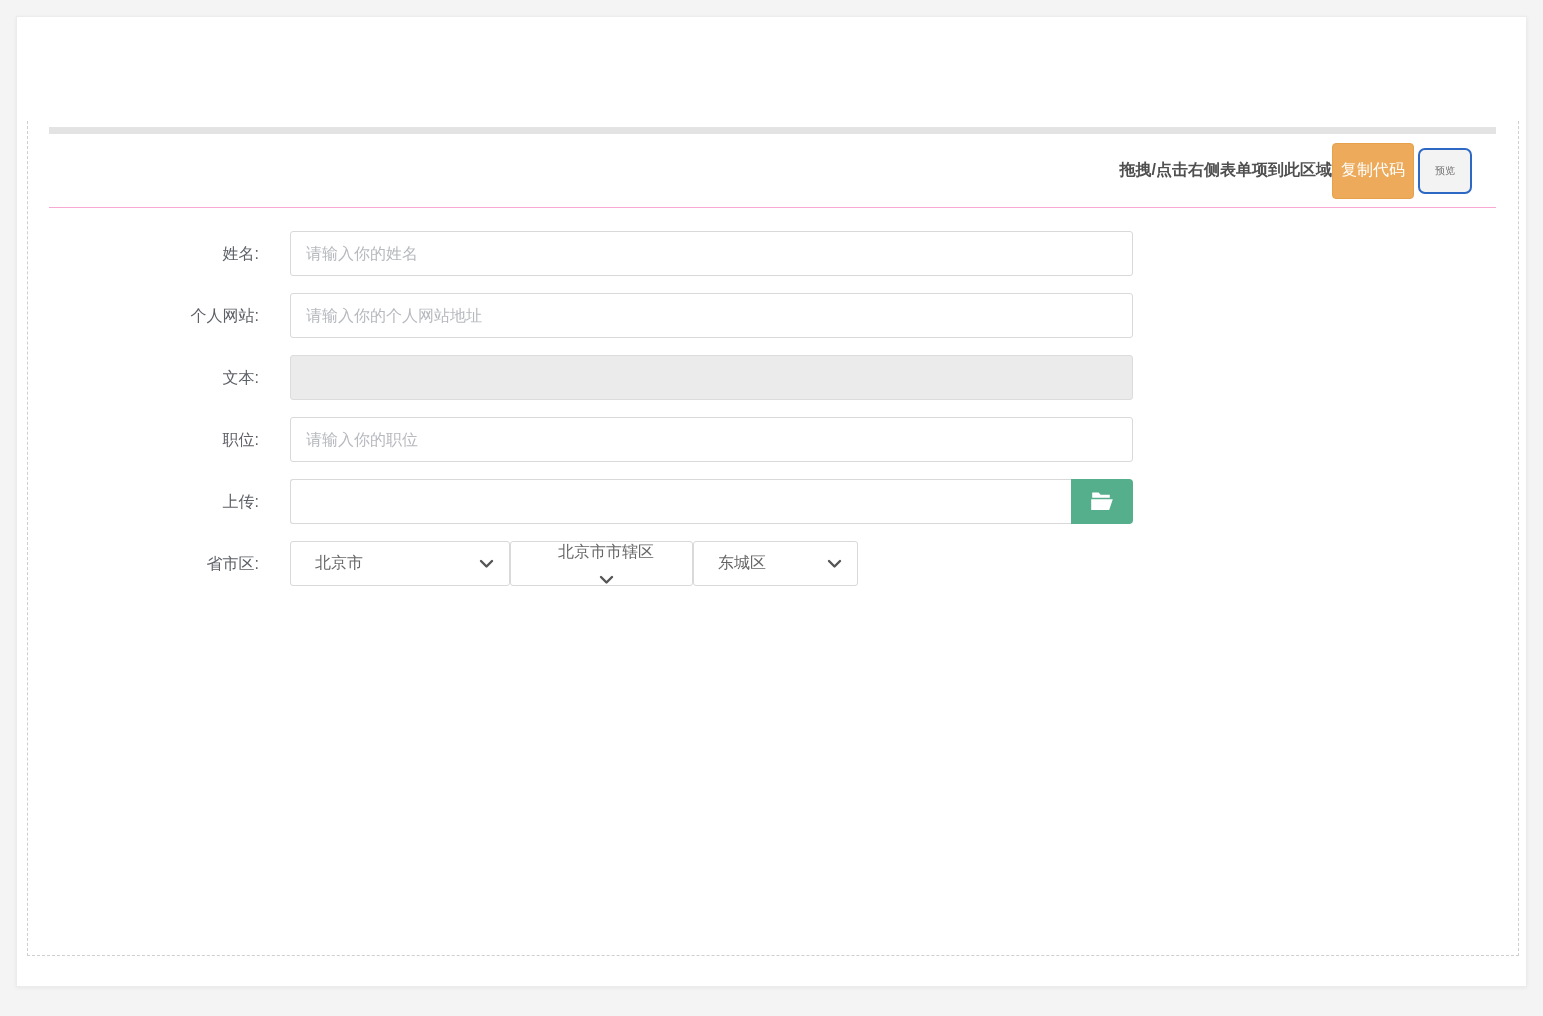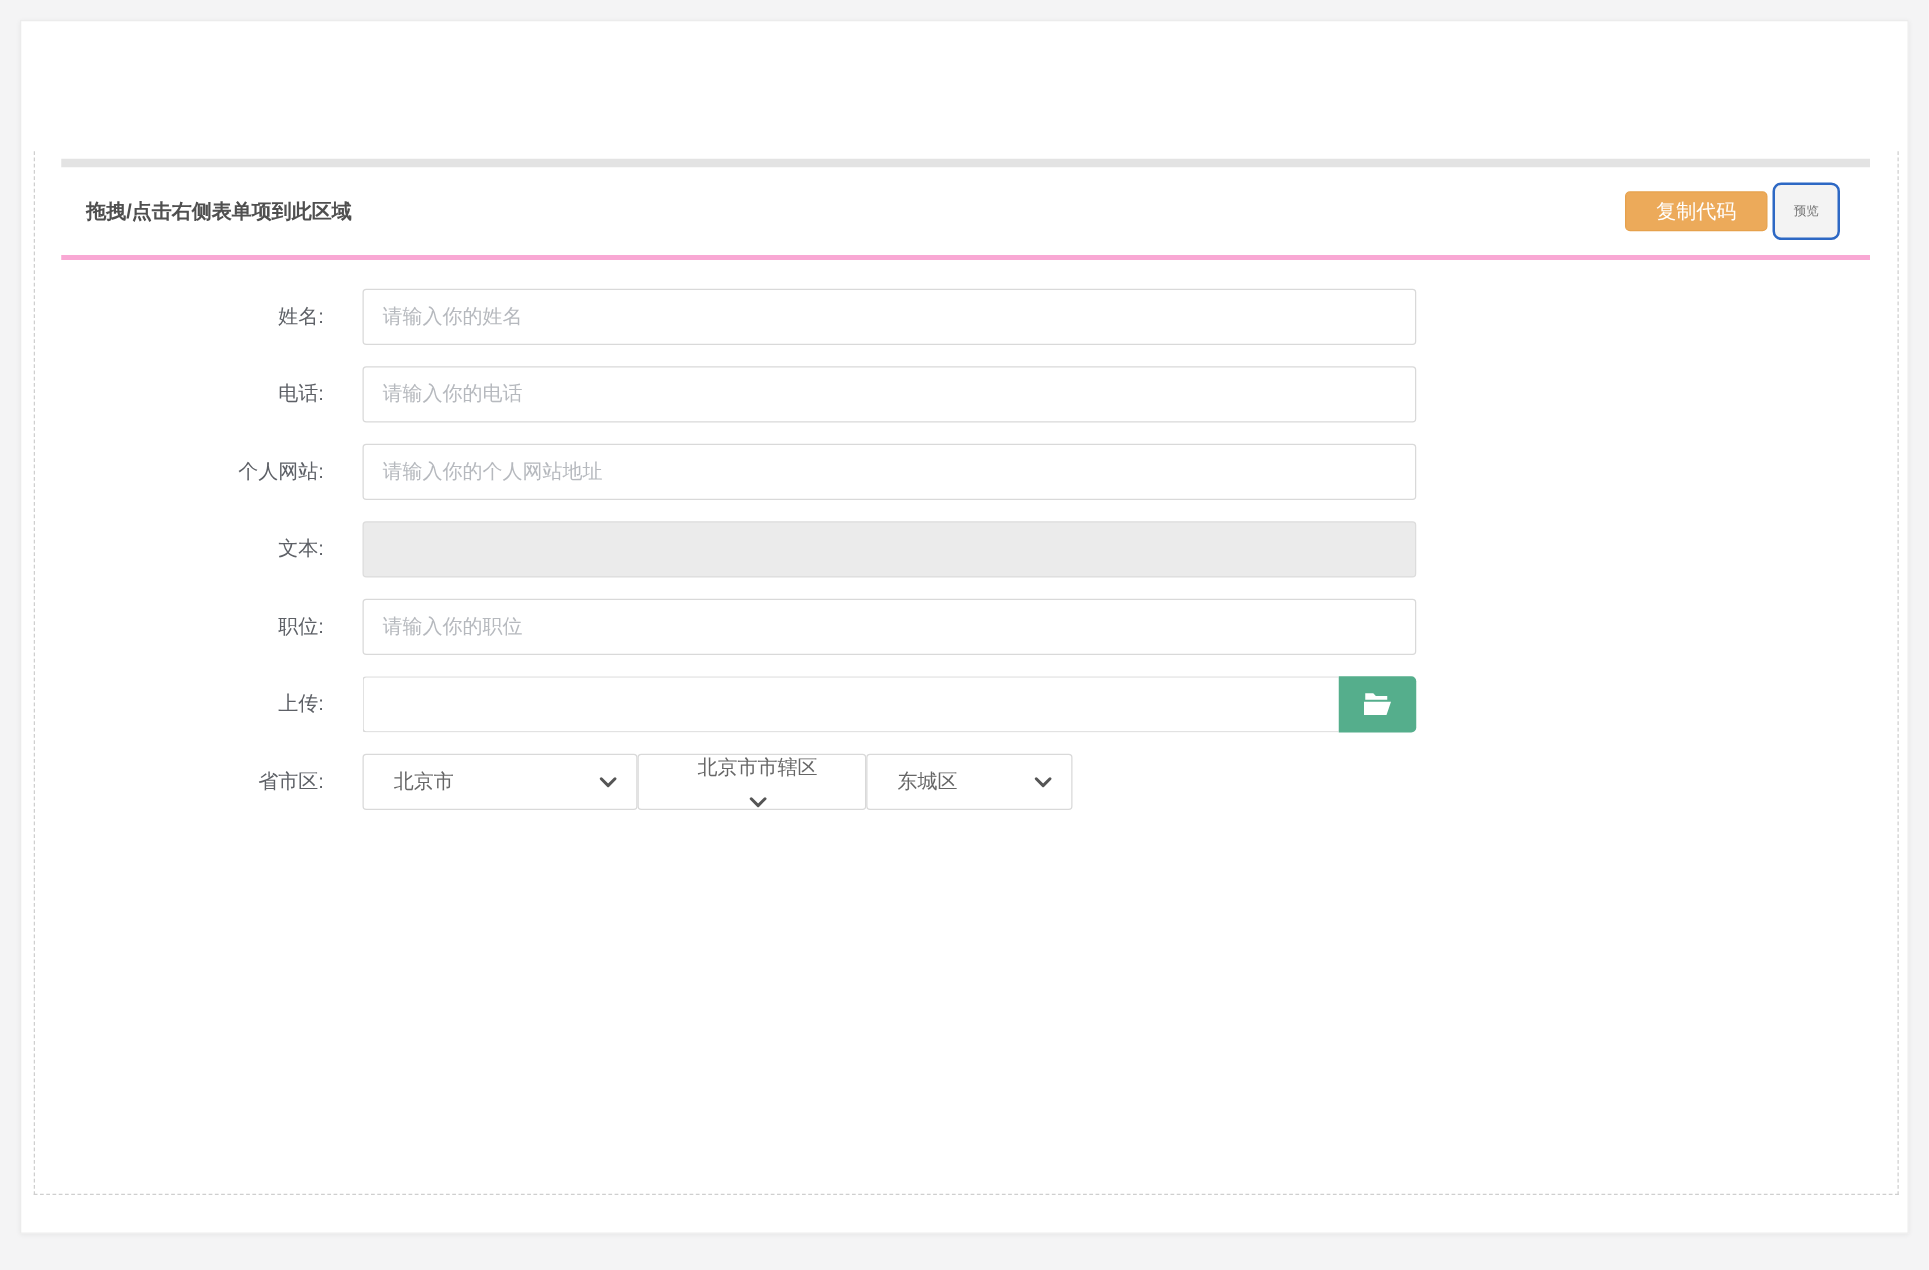--- a/index.html
+++ b/index.html
@@ -22,31 +22,31 @@
     width:1492px; height:835px;
     border:1px dashed #cfcfcf;
     border-top:none;
   }
   .panel {
     position:absolute; left:21px; top:6px; width:1447px;
   }
   .grab-bar { height:7px; background:#e3e3e3; }
   .panel-header {
     height:74px;
-    display:flex; align-items:center; justify-content:space-between;
-    border-bottom:4px solid #f9a8d4;
+    display:flex; align-items:center; justify-content:flex-end;
+    border-bottom:1px solid #f9a8d4;
     padding:0 24px 0 20px;
     background:#fff;
   }
   .panel-title {
     font-size:16px; font-weight:bold; color:#4f4f4f;
   }
   .header-actions { display:flex; align-items:center; }
   .btn-copy {
-    height:32px; padding:0 24px;
+    height:56px; padding:0 8px;
     background:#ecaa5a; border:1px solid #e6a14c; border-radius:4px;
     color:#ffffff; font-size:16px;
     font-family:inherit; cursor:pointer;
   }
   .btn-preview {
     height:46px; padding:0 15px; margin-left:4px;
     background:#f3f3f3; border:2px solid #2d68c4; border-radius:7px;
     color:#737373; font-size:10px;
     font-family:inherit; cursor:pointer;
   }
@@ -122,24 +122,20 @@
         </div>
       </div>
 
       <div class="panel-body">
 
         <div class="form-row">
           <div class="form-label">姓名:</div>
           <input class="text-input" type="text" placeholder="请输入你的姓名" style="">
         </div>
 
-        <div class="form-row">
-          <div class="form-label">电话:</div>
-          <input class="text-input" type="text" placeholder="请输入你的电话" style="">
-        </div>
 
         <div class="form-row">
           <div class="form-label">个人网站:</div>
           <input class="text-input" type="text" placeholder="请输入你的个人网站地址" style="">
         </div>
 
         <div class="form-row">
           <div class="form-label">文本:</div>
           <input class="text-input disabled" type="text" disabled="" style="">
         </div>

